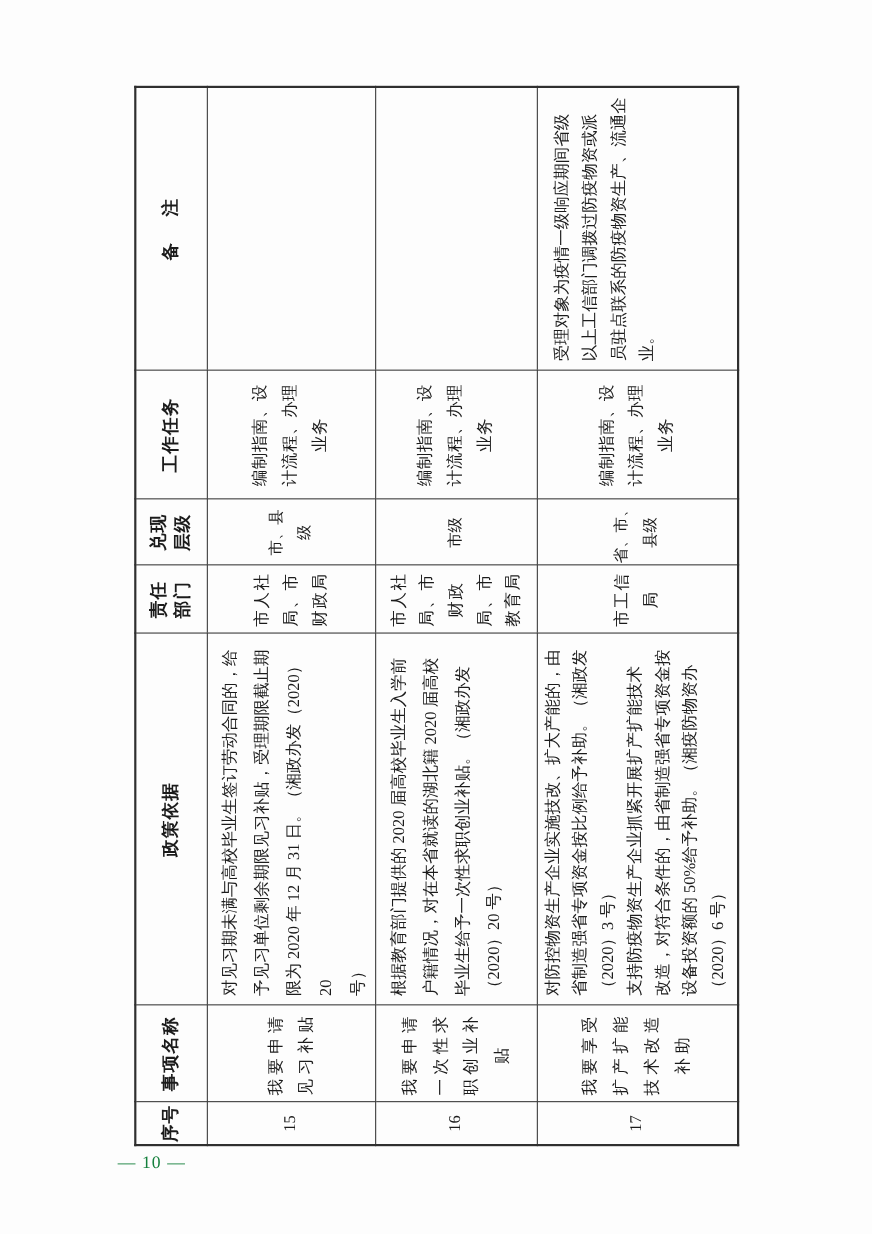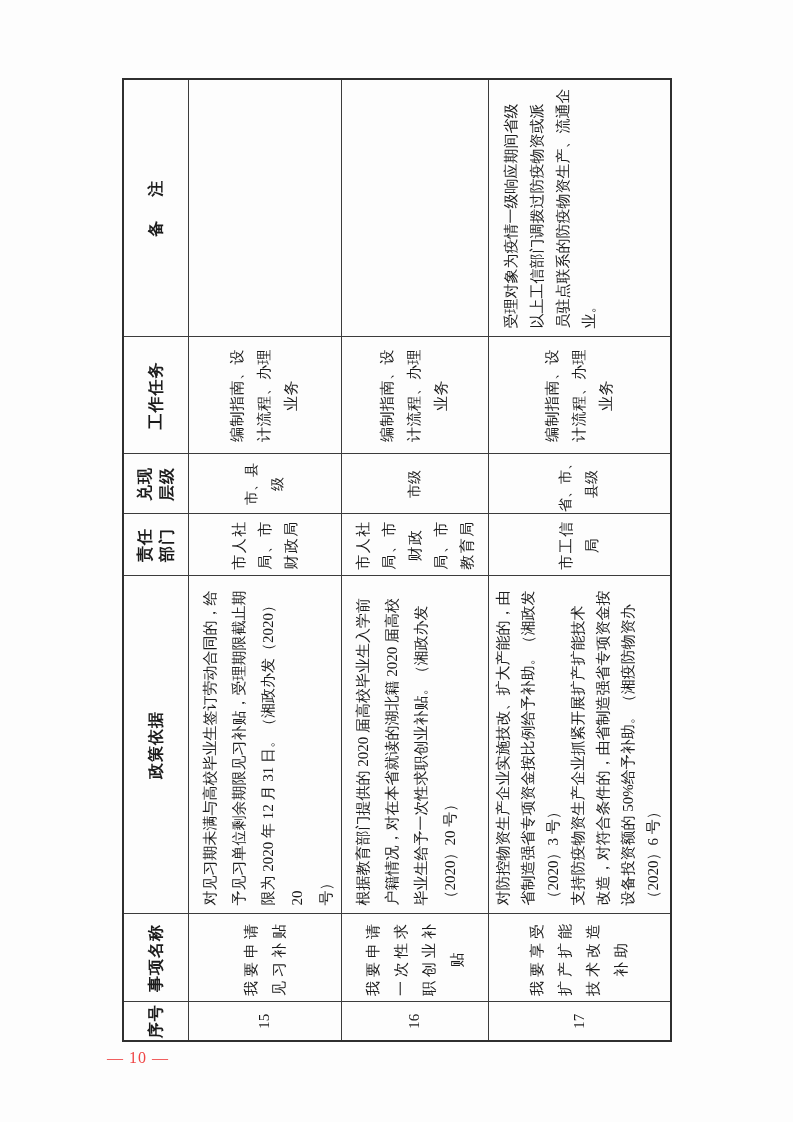--- a/index.html
+++ b/index.html
@@ -98,21 +98,21 @@
     padding: 9px 7px 0 8px;
     line-height: 26px;
   }
   .page-number {
     position: absolute;
     left: 107px;
     top: 1049px;
     font-family: "Liberation Serif", serif;
     font-size: 16px;
     letter-spacing: 1px;
-    color: #ef4444;
+    color: #15803d;
   }
 </style>
 </head>
 <body>
 
 <div class="page">
 
   <div class="rotated">
     <table class="policy-table">
       <colgroup>

